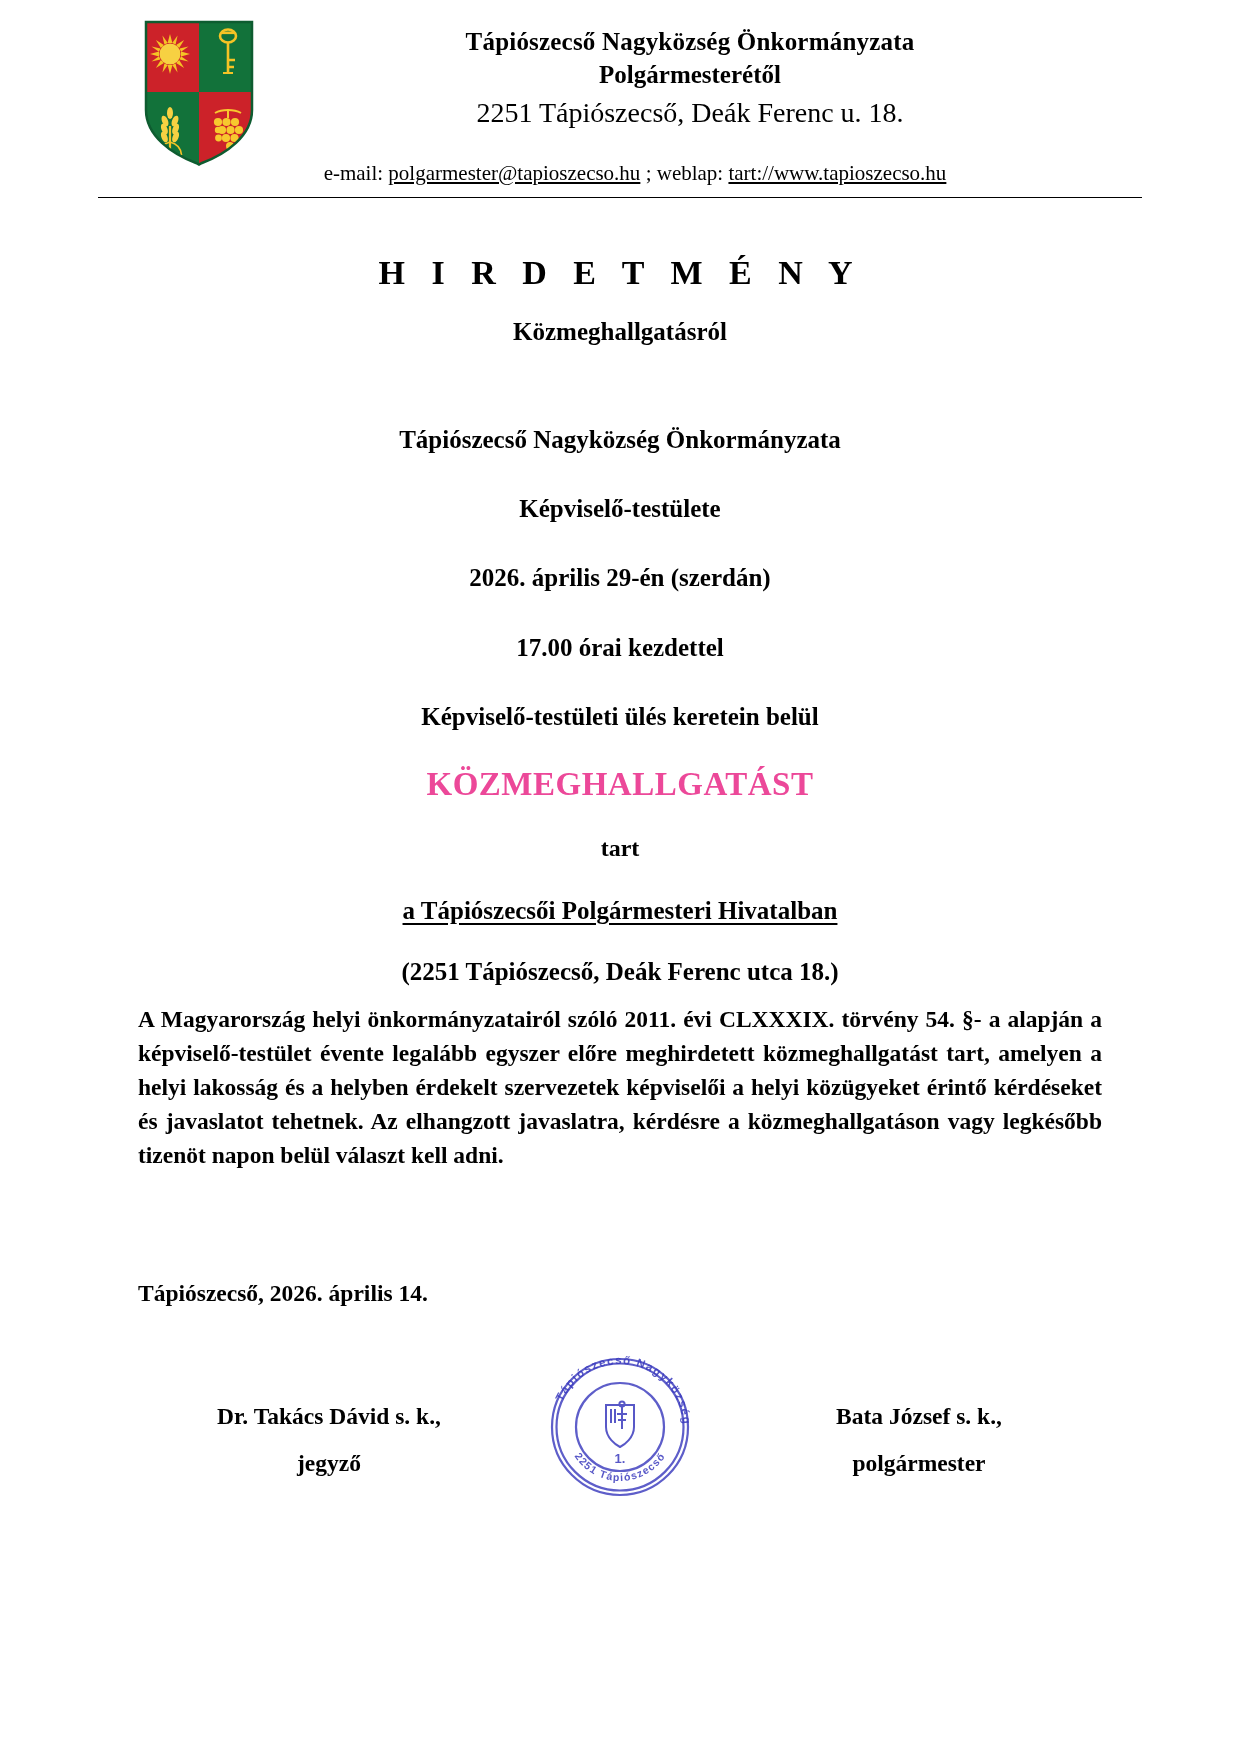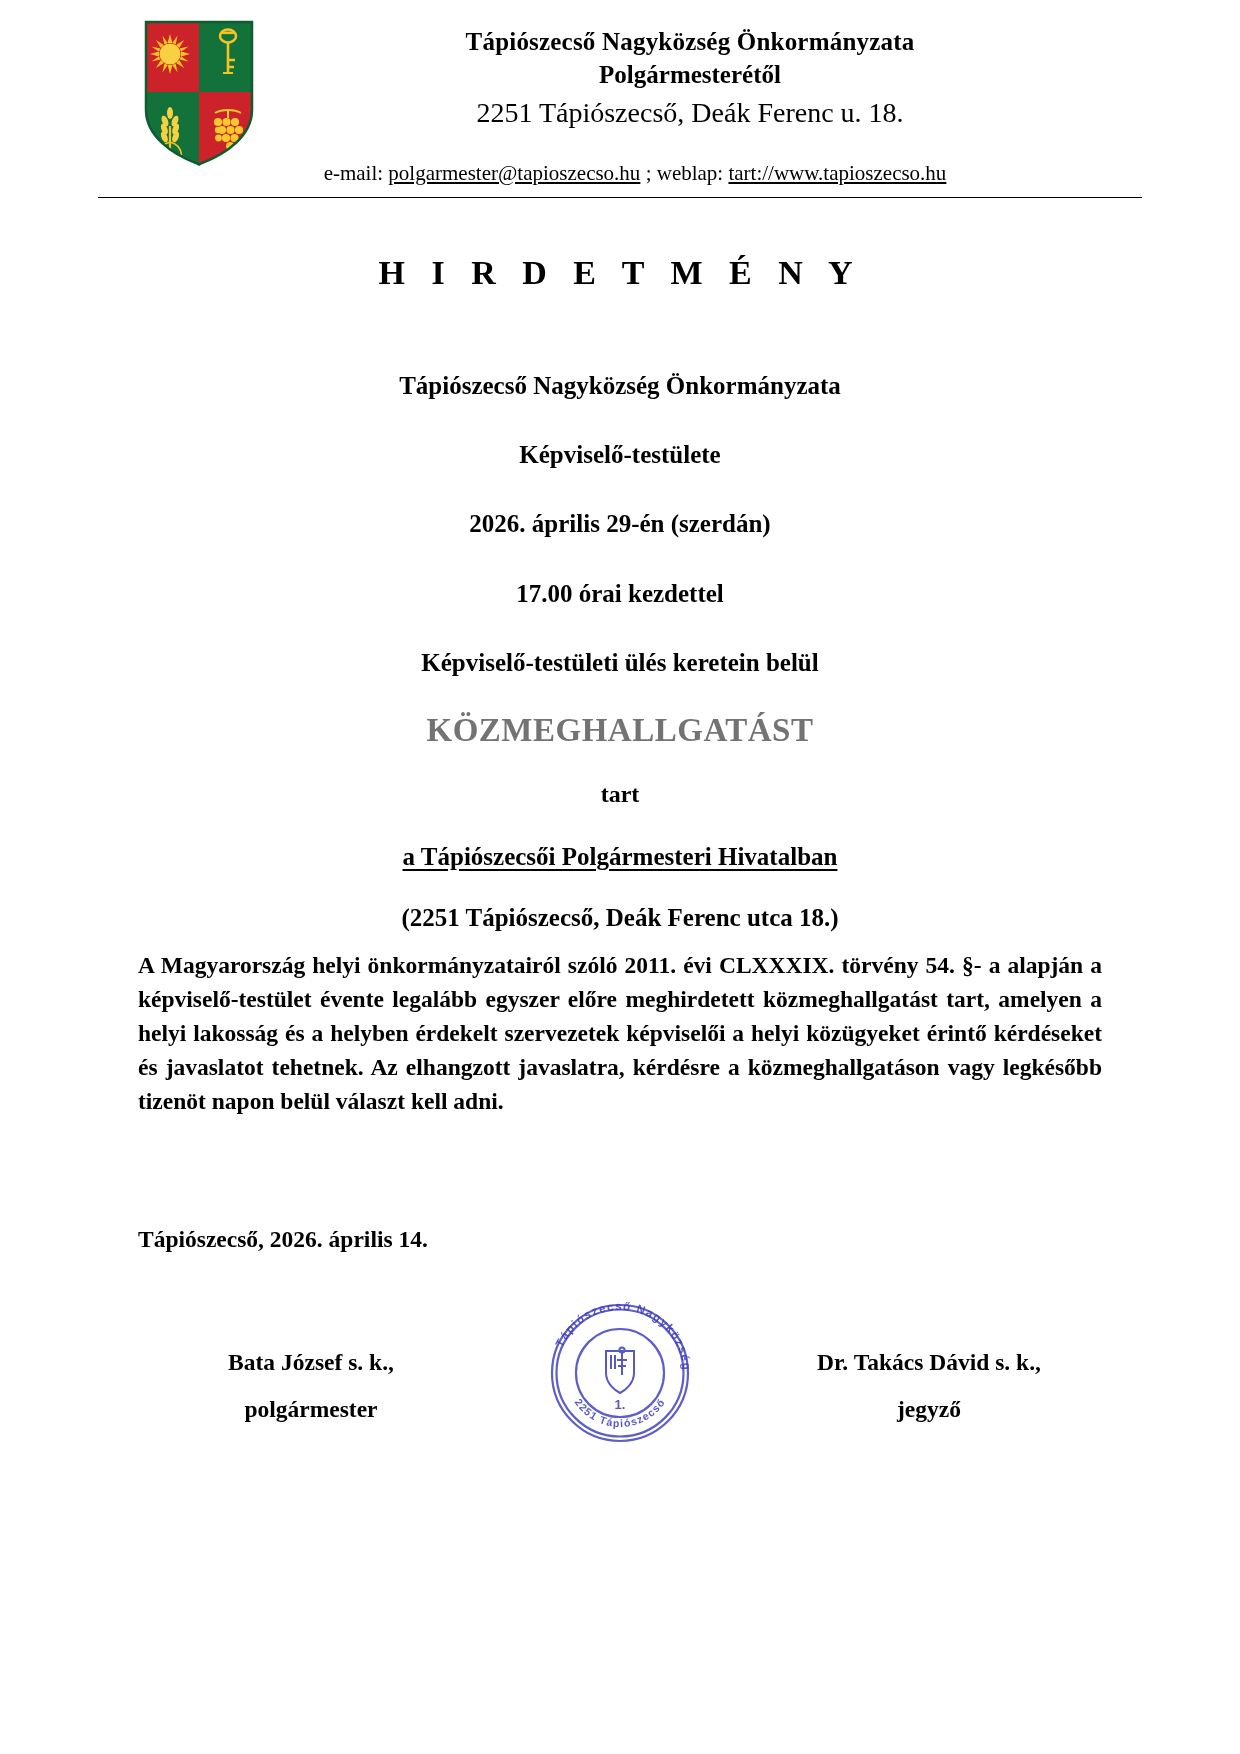--- a/index.html
+++ b/index.html
@@ -108,21 +108,21 @@
     font-weight: bold;
     margin-top: 38px;
     line-height: 1.25;
   }
   .center-line.first { margin-top: 78px; }
 
   .headline-red {
     text-align: center;
     font-size: 33px;
     font-weight: bold;
-    color: #737373;
+    color: #ec4899;
     margin-top: 34px;
     letter-spacing: 0.5px;
   }
 
   .center-line.small-tart {
     font-size: 24px;
     margin-top: 30px;
   }
 
   .center-line.underlined {
@@ -282,20 +282,21 @@
       <span class="link">polgarmester@tapioszecso.hu</span><span> ; </span><span>weblap:</span>
       <span class="link">tart://www.tapioszecso.hu</span>
     </div>
 
     <hr class="rule">
   </div>
 
   <div class="content">
 
     <div class="doc-title">H I R D E T M É N Y</div>
+    <div class="doc-subtitle">Közmeghallgatásról</div>
 
     <div class="center-line first">Tápiószecső Nagyközség Önkormányzata</div>
     <div class="center-line">Képviselő-testülete</div>
     <div class="center-line">2026. április 29-én (szerdán)</div>
     <div class="center-line">17.00 órai kezdettel</div>
     <div class="center-line">Képviselő-testületi ülés keretein belül</div>
 
     <div class="headline-red">KÖZMEGHALLGATÁST</div>
 
     <div class="center-line small-tart">tart</div>
@@ -335,25 +336,25 @@
             <path d="M2 -14 v22"></path>
             <path d="M-3 -7 h10"></path>
             <path d="M-2 -1 h8"></path>
             <circle cx="2" cy="-17" r="2.6"></circle>
           </g>
           <text x="82" y="118" text-anchor="middle" fill="#3b3bbe" opacity="0.85" font-family="'Liberation Sans', sans-serif" font-size="13" font-weight="bold">1.</text>
         </svg>
       </div>
 
       <div class="sig-row">
+        <div class="sig-col left">
+          <div>Dr. Takács Dávid s. k.,</div>
+          <div>jegyző</div>
+        </div>
         <div class="sig-col right">
           <div>Bata József s. k.,</div>
           <div>polgármester</div>
         </div>
-        <div class="sig-col left">
-          <div>Dr. Takács Dávid s. k.,</div>
-          <div>jegyző</div>
-        </div>
       </div>
     </div>
 
   </div>
 </div>
 
 </body></html>

